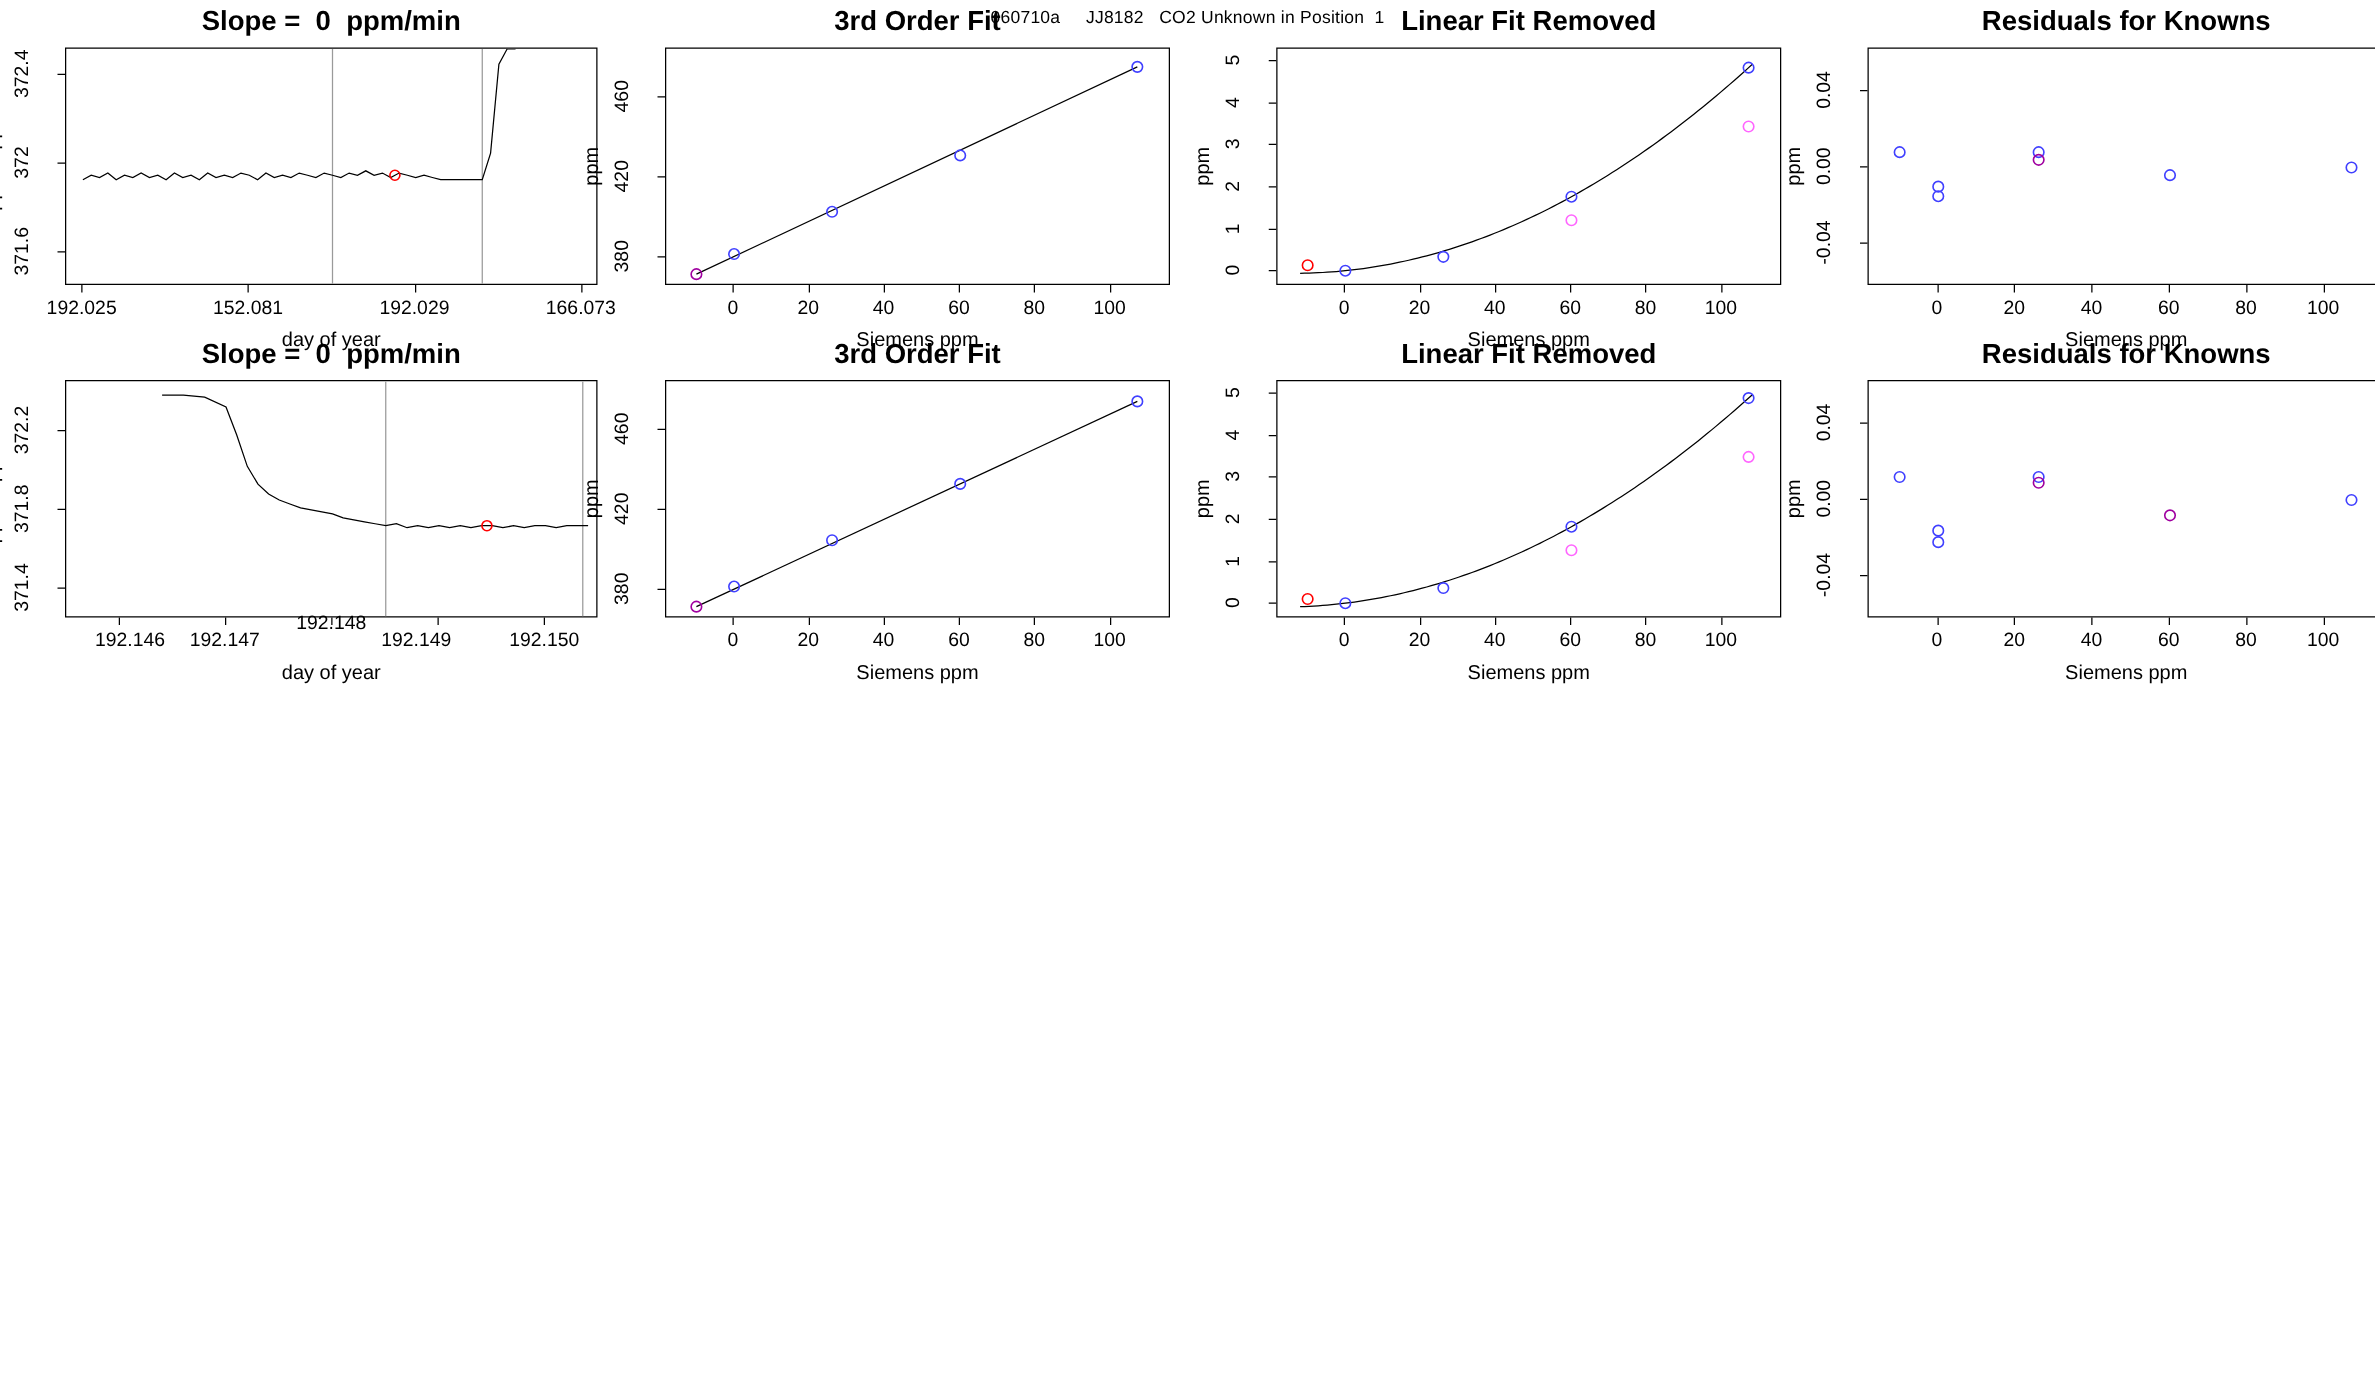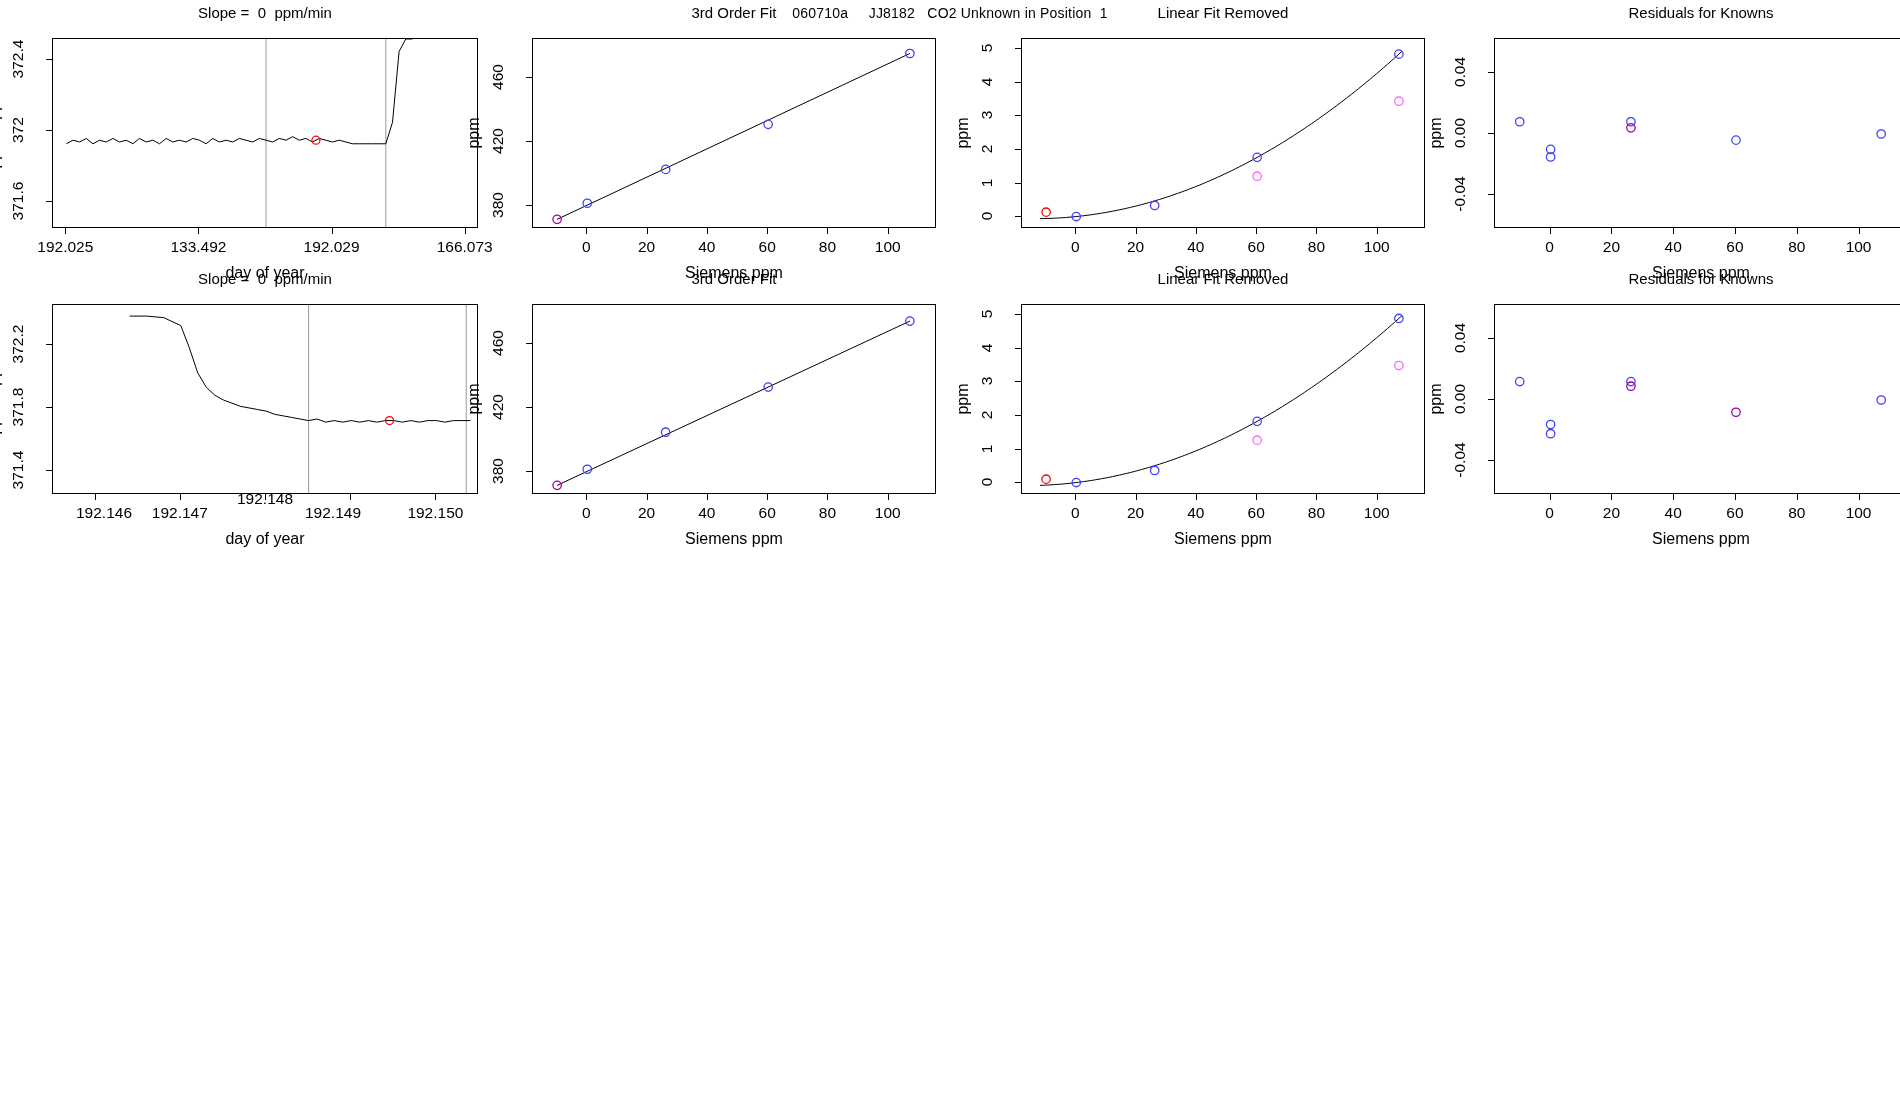--- a/index.html
+++ b/index.html
@@ -16,22 +16,22 @@
     text-align:center;
     font-size:14px;
     letter-spacing:0.2px;
     white-space:pre;
   }
   .panel { position:absolute; }
   .panel-title {
     position:absolute;
     top:0; left:0; width:100%;
     text-align:center;
-    font-weight:normal;
-    font-size:15px;
+    font-weight:bold;
+    font-size:22px;
     white-space:pre;
   }
   .plotbox {
     position:absolute;
     border:1px solid #000000;
     box-sizing:border-box;
     background:#ffffff;
     overflow:hidden;
   }
   .axis-label {
@@ -77,21 +77,21 @@
         <svg width="426" height="190">
           <line x1="212.9999999990541" x2="212.9999999990541" y1="0" y2="190" stroke="#9a9a9a" stroke-width="1"></line>
           <line x1="332.81249999899495" x2="332.81249999899495" y1="0" y2="190" stroke="#9a9a9a" stroke-width="1"></line>
           <path d="M 13.31 104.77 L 19.97 101.21 L 26.63 102.99 L 33.28 99.44 L 39.94 104.77 L 46.59 101.21 L 53.25 102.99 L 59.91 99.44 L 66.56 102.99 L 73.22 101.21 L 79.88 104.77 L 86.53 99.44 L 93.19 102.99 L 99.84 101.21 L 106.50 104.77 L 113.16 99.44 L 119.81 102.99 L 126.47 101.21 L 133.13 102.99 L 139.78 99.44 L 146.44 101.21 L 153.09 104.77 L 159.75 99.44 L 166.41 102.99 L 173.06 101.21 L 179.72 102.99 L 186.38 99.44 L 193.03 101.21 L 199.69 102.99 L 206.34 99.44 L 213.00 101.21 L 219.66 102.99 L 226.31 99.44 L 232.97 101.21 L 239.62 97.66 L 246.28 101.21 L 252.94 99.44 L 259.59 102.99 L 266.25 99.44 L 272.91 101.21 L 279.56 102.99 L 286.22 101.21 L 292.87 102.99 L 299.53 104.77 L 306.19 104.77 L 312.84 104.77 L 319.50 104.77 L 326.16 104.77 L 332.81 104.77 L 339.47 83.46 L 346.12 12.43 L 352.78 0.00 L 359.44 0.00" fill="none" stroke="#000000" stroke-width="1"></path>
           <circle cx="262.92" cy="101.21" r="4" fill="none" stroke="#ff0000" stroke-width="1.3"></circle>
         </svg>
       </div>
       <div class="tickmark" style="left: 73.3125px; top: 224px; width: 1px; height: 6px;"></div>
       <div class="tick-x" style="left: 28.3125px; top: 234px; width: 90px;">192.025</div>
       <div class="tickmark" style="left: 206.437px; top: 224px; width: 1px; height: 6px;"></div>
-      <div class="tick-x" style="left: 161.437px; top: 234px; width: 90px;">133.492</div>
+      <div class="tick-x" style="left: 161.437px; top: 234px; width: 90px;">152.081</div>
       <div class="tickmark" style="left: 339.562px; top: 224px; width: 1px; height: 6px;"></div>
       <div class="tick-x" style="left: 294.562px; top: 234px; width: 90px;">192.029</div>
       <div class="tickmark" style="left: 472.687px; top: 224px; width: 1px; height: 6px;"></div>
       <div class="tick-x" style="left: 427.687px; top: 234px; width: 90px;">166.073</div>
       <div class="tickmark" style="left: 54px; top: 197.364px; width: 6px; height: 1px;"></div>
       <div class="tick-y" style="left: 1px; top: 188.364px; width: 50px; height: 18px; line-height: 18px;">371.6</div>
       <div class="tickmark" style="left: 54px; top: 126.336px; width: 6px; height: 1px;"></div>
       <div class="tick-y" style="left: 1px; top: 117.336px; width: 50px; height: 18px; line-height: 18px;">372</div>
       <div class="tickmark" style="left: 54px; top: 55.3084px; width: 6px; height: 1px;"></div>
       <div class="tick-y" style="left: 1px; top: 46.3084px; width: 50px; height: 18px; line-height: 18px;">372.4</div>

